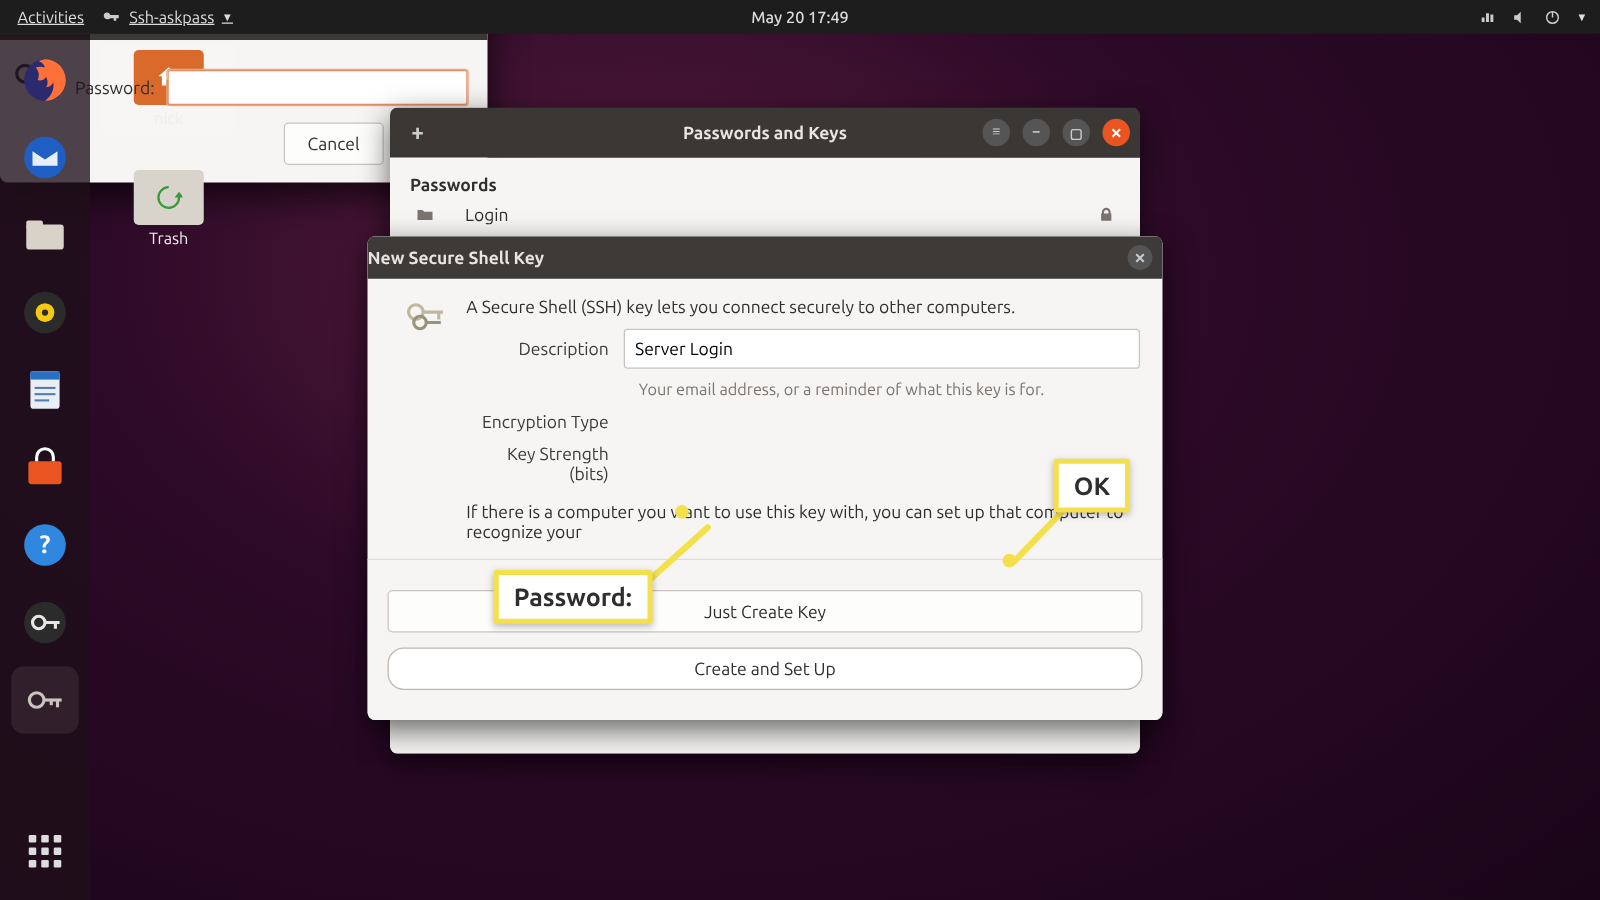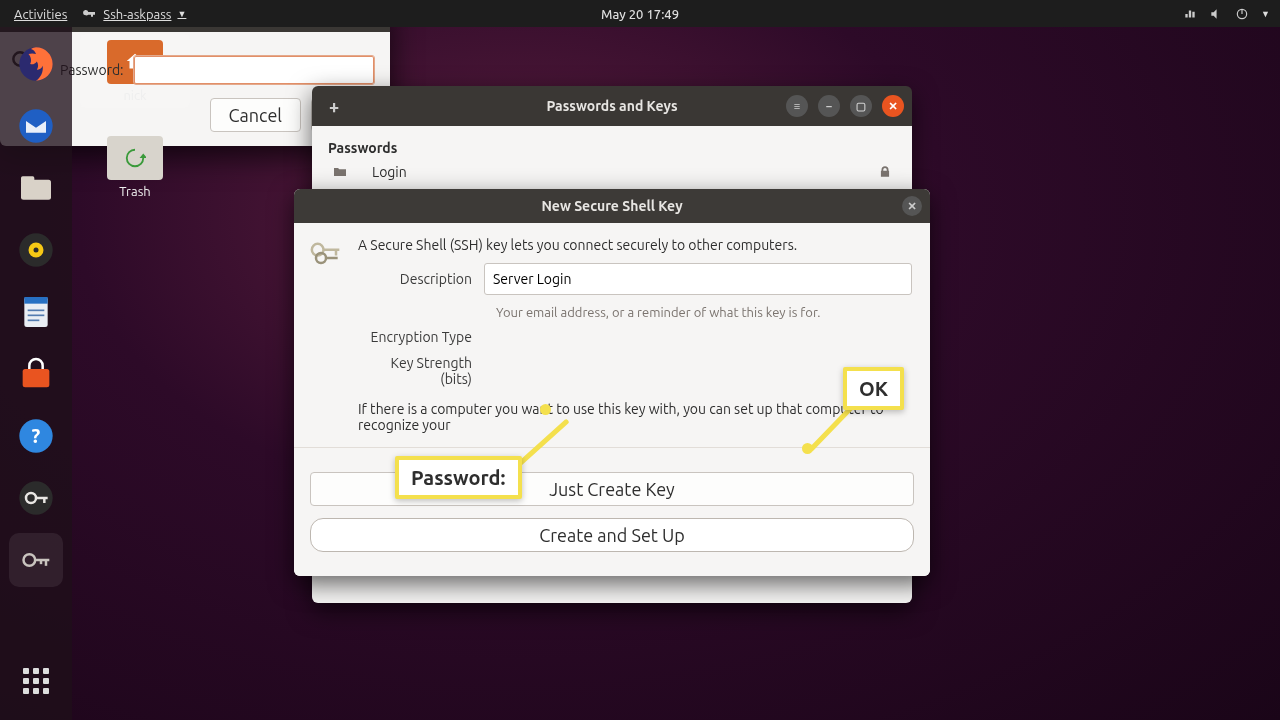--- a/index.html
+++ b/index.html
@@ -38,30 +38,30 @@
 
 
 .pk-window { left: 312px; top: 86px; width: 600px; height: 517px; z-index: 20; }
 .pk-body { background: #f6f5f4; height: calc(100% - 40px); padding: 10px 16px; color: #2e2e2e; font-size: 14px; }
 .pk-body .section-title { font-weight: 700; margin: 4px 0 6px; }
 .pk-row { display:flex; align-items:center; gap:24px; padding: 2px 4px; }
 .pk-row .lock { margin-left:auto; color:#7a736e; }
 
 
 .ssh-window { left: 294px; top: 189px; width: 636px; z-index: 30; background:#f6f5f4; }
-.ssh-title { height: 34px; background: #3d3a37; color:#e8e6e3; display:flex; align-items:center; justify-content:center; font-size:14px; font-weight:600; position:relative; }
+.ssh-title { height: 34px; background: #3d3a37; color:#e8e6e3; display:flex; align-items:center; justify-content:flex-start; font-size:14px; font-weight:600; position:relative; }
 .ssh-title .close { position:absolute; right:8px; width:20px; height:20px; border-radius:50%; background:#555; color:#ccc; display:flex; align-items:center; justify-content:center; font-size:11px; }
-.ssh-body { padding: 14px 18px 14px 64px; color:#2e2e2e; font-size:14px; position:relative; }
+.ssh-body { padding: 14px 18px 14px 64px; color:#2e2e2e; font-size:14px; position:relative;margin-left:15px; }
 .ssh-keyicon { position:absolute; left:12px; top:10px; width:40px; height:40px; }
 .form-row { display:flex; align-items:center; margin: 10px 0; }
 .form-row label { width: 126px; text-align:right; padding-right: 12px; color:#3b3b3b; }
 .form-row input[type=text] { flex:1; height:32px; border:1px solid #c9c4bf; border-radius:3px; padding:0 8px; background:#fff; font-size:14px; }
 .hint { color:#7a736e; font-size: 13px; margin-left: 138px; }
 .ssh-footer { display:flex; justify-content:flex-start; gap:12px; padding: 24px 16px; background:#f6f5f4; border-top:1px solid #e2ddd8;flex-direction:column; }
-.btn { height:34px; padding:0 18px; border:1px solid #c9c4bf; background:#fdfdfc; border-radius:4px; font-size:18px; color:#2e2e2e; }
+.btn { height:34px; padding:0 18px; border:1px solid #c9c4bf; background:#fdfdfc; border-radius:4px; font-size:14px; color:#2e2e2e; }
 .btn.primary { background:#fff; border-color:#bdb7b0;border-radius:13px; }
 
 
 .pass-window { left: 481px; top: 321px; width: 390px; z-index: 40; background:#f6f5f4; border-radius:6px; box-shadow: 0 10px 30px rgba(0,0,0,0.7); }
 .pass-title { height:32px; background:#3a3734; color:#e8e6e3; display:flex; align-items:center; justify-content:center; font-size:13px; font-weight:600; position:relative; border-radius:6px 6px 0 0; }
 .pass-title .close { position:absolute; right:6px; width:20px; height:20px; border-radius:50%; background:#e95420; color:#fff; display:flex; align-items:center; justify-content:center; font-size:11px; }
 .pass-body { padding: 14px 16px 0 60px; position:relative; color:#2e2e2e; font-size:14px; }
 .pass-keyicon { position:absolute; left:10px; top:12px; width:40px; height:30px; }
 .pass-row { display:flex; align-items:center; gap:10px; margin-top:10px; }
 .pass-row input { flex:1; height:28px; border:1px solid #e28f68; background:#fff; border-radius:2px; padding:0 6px; outline:1px solid #e4a98c; }

